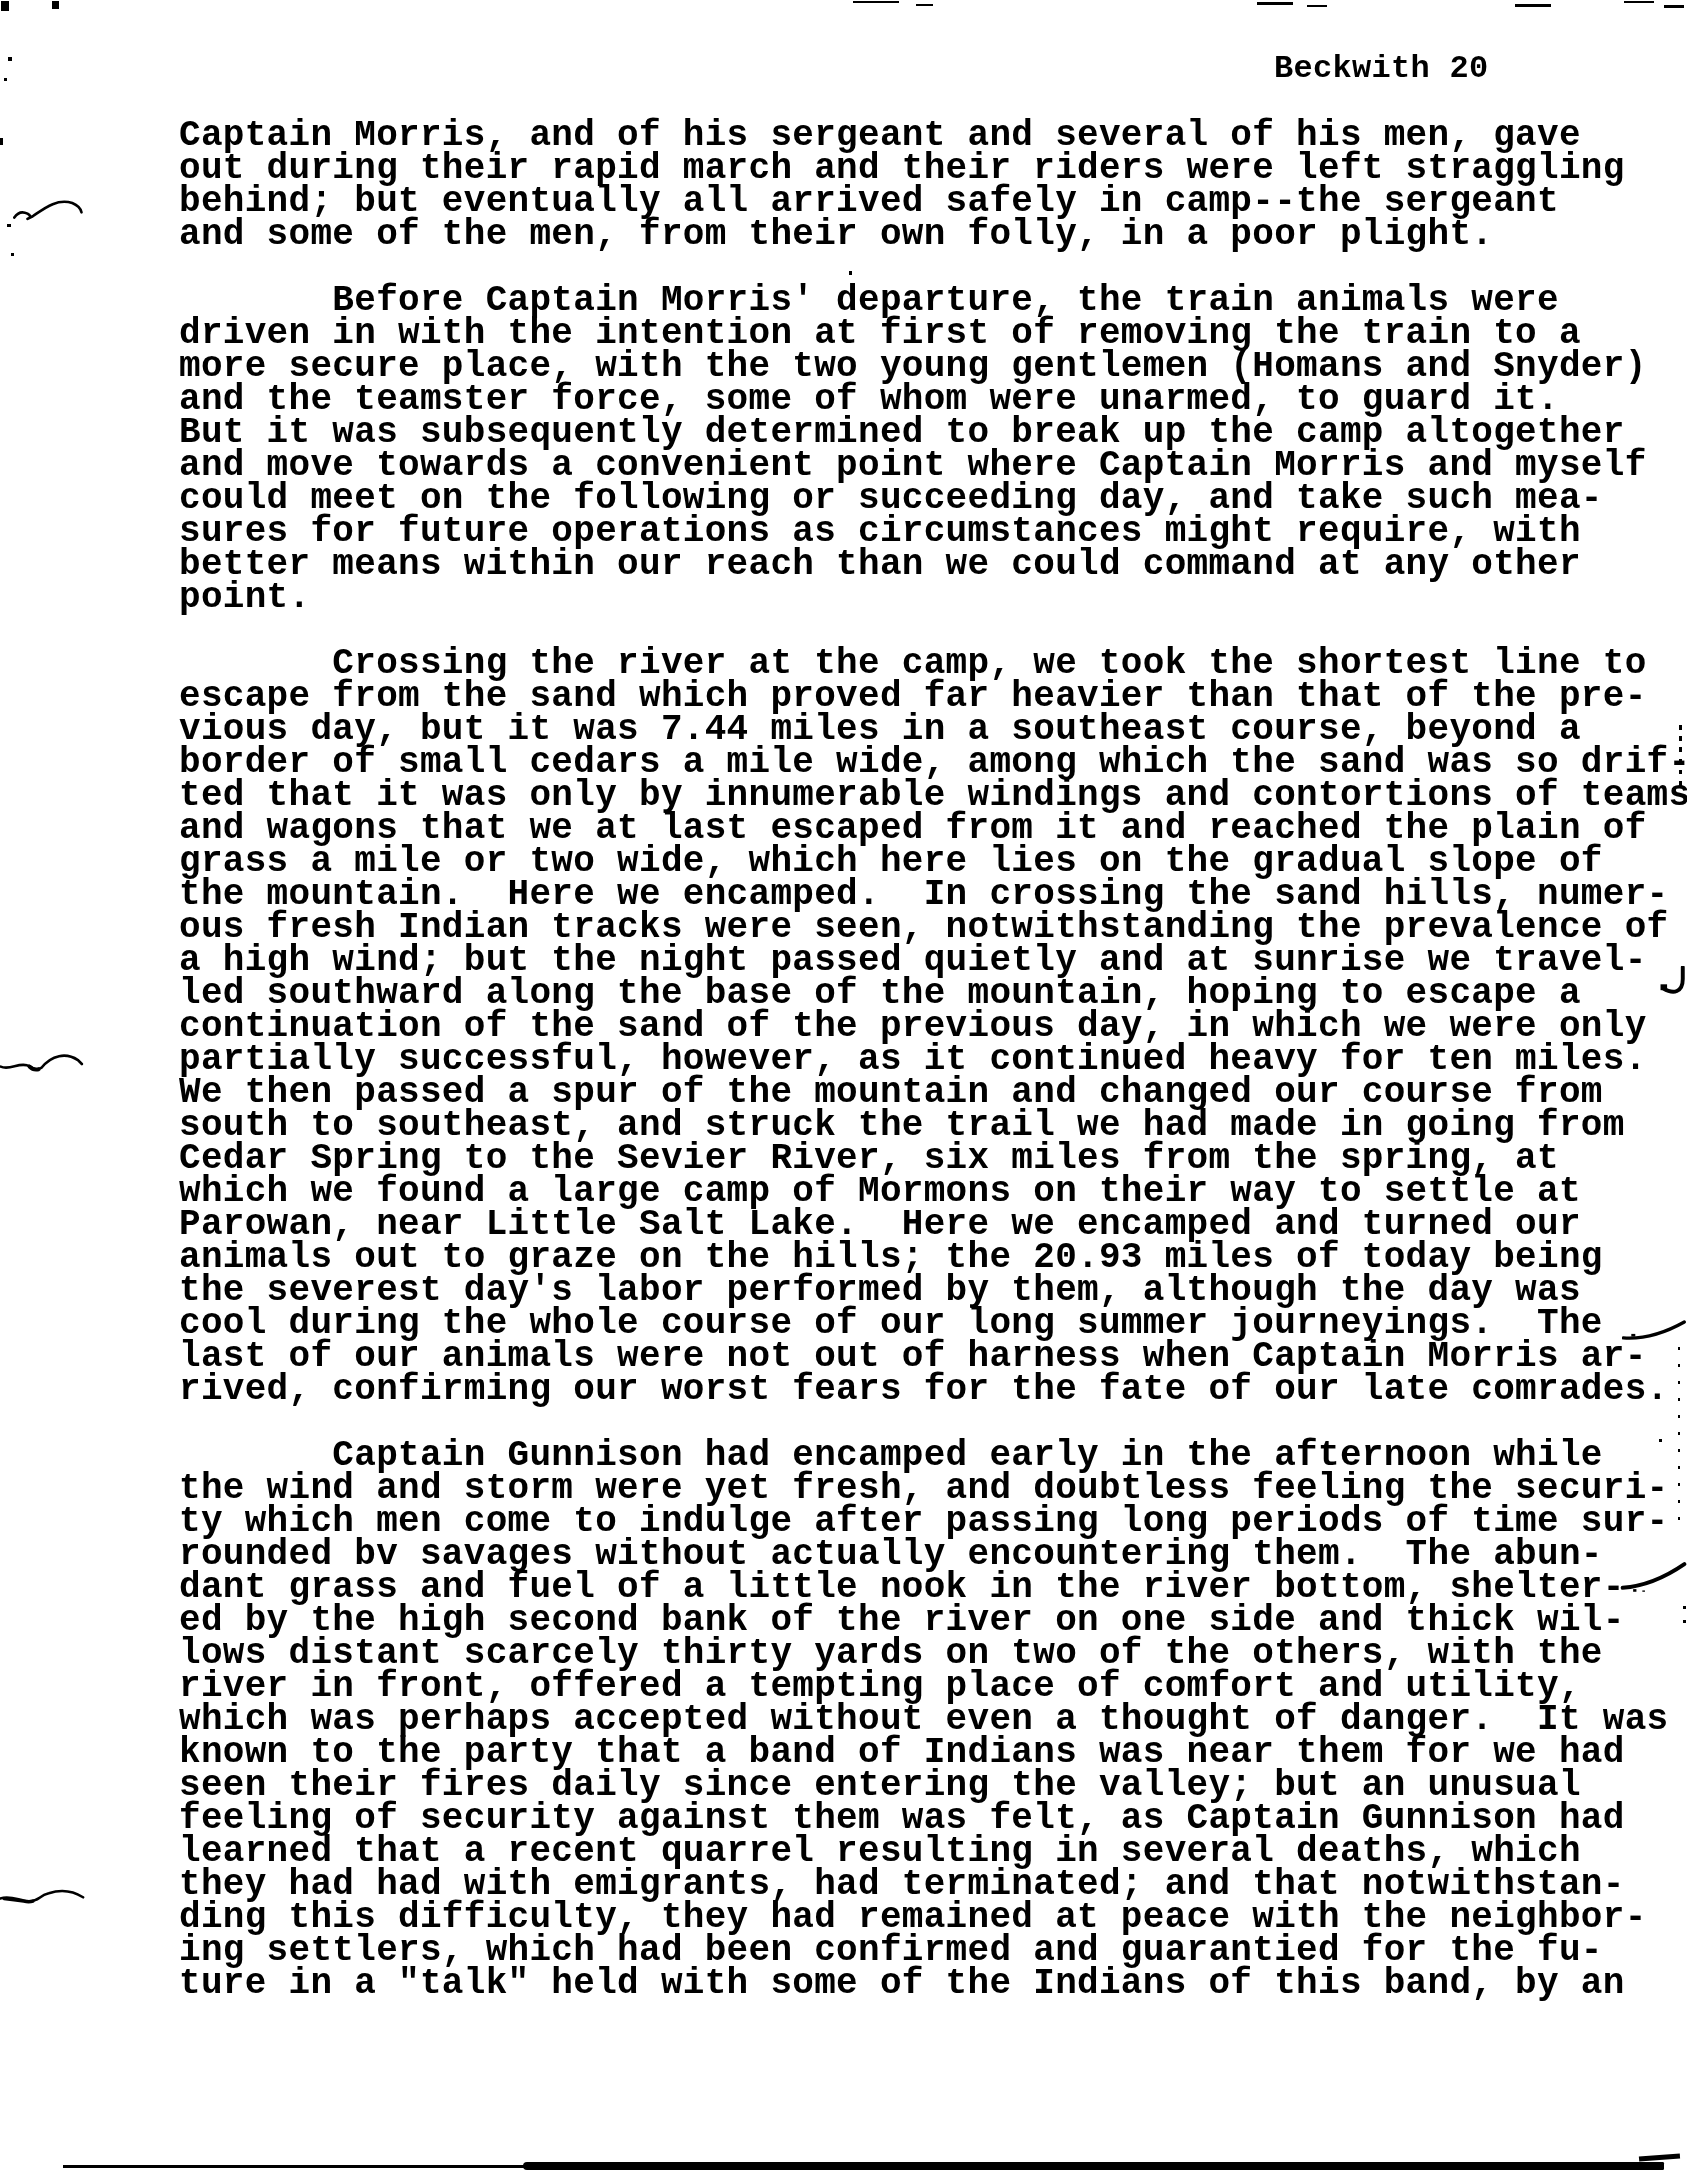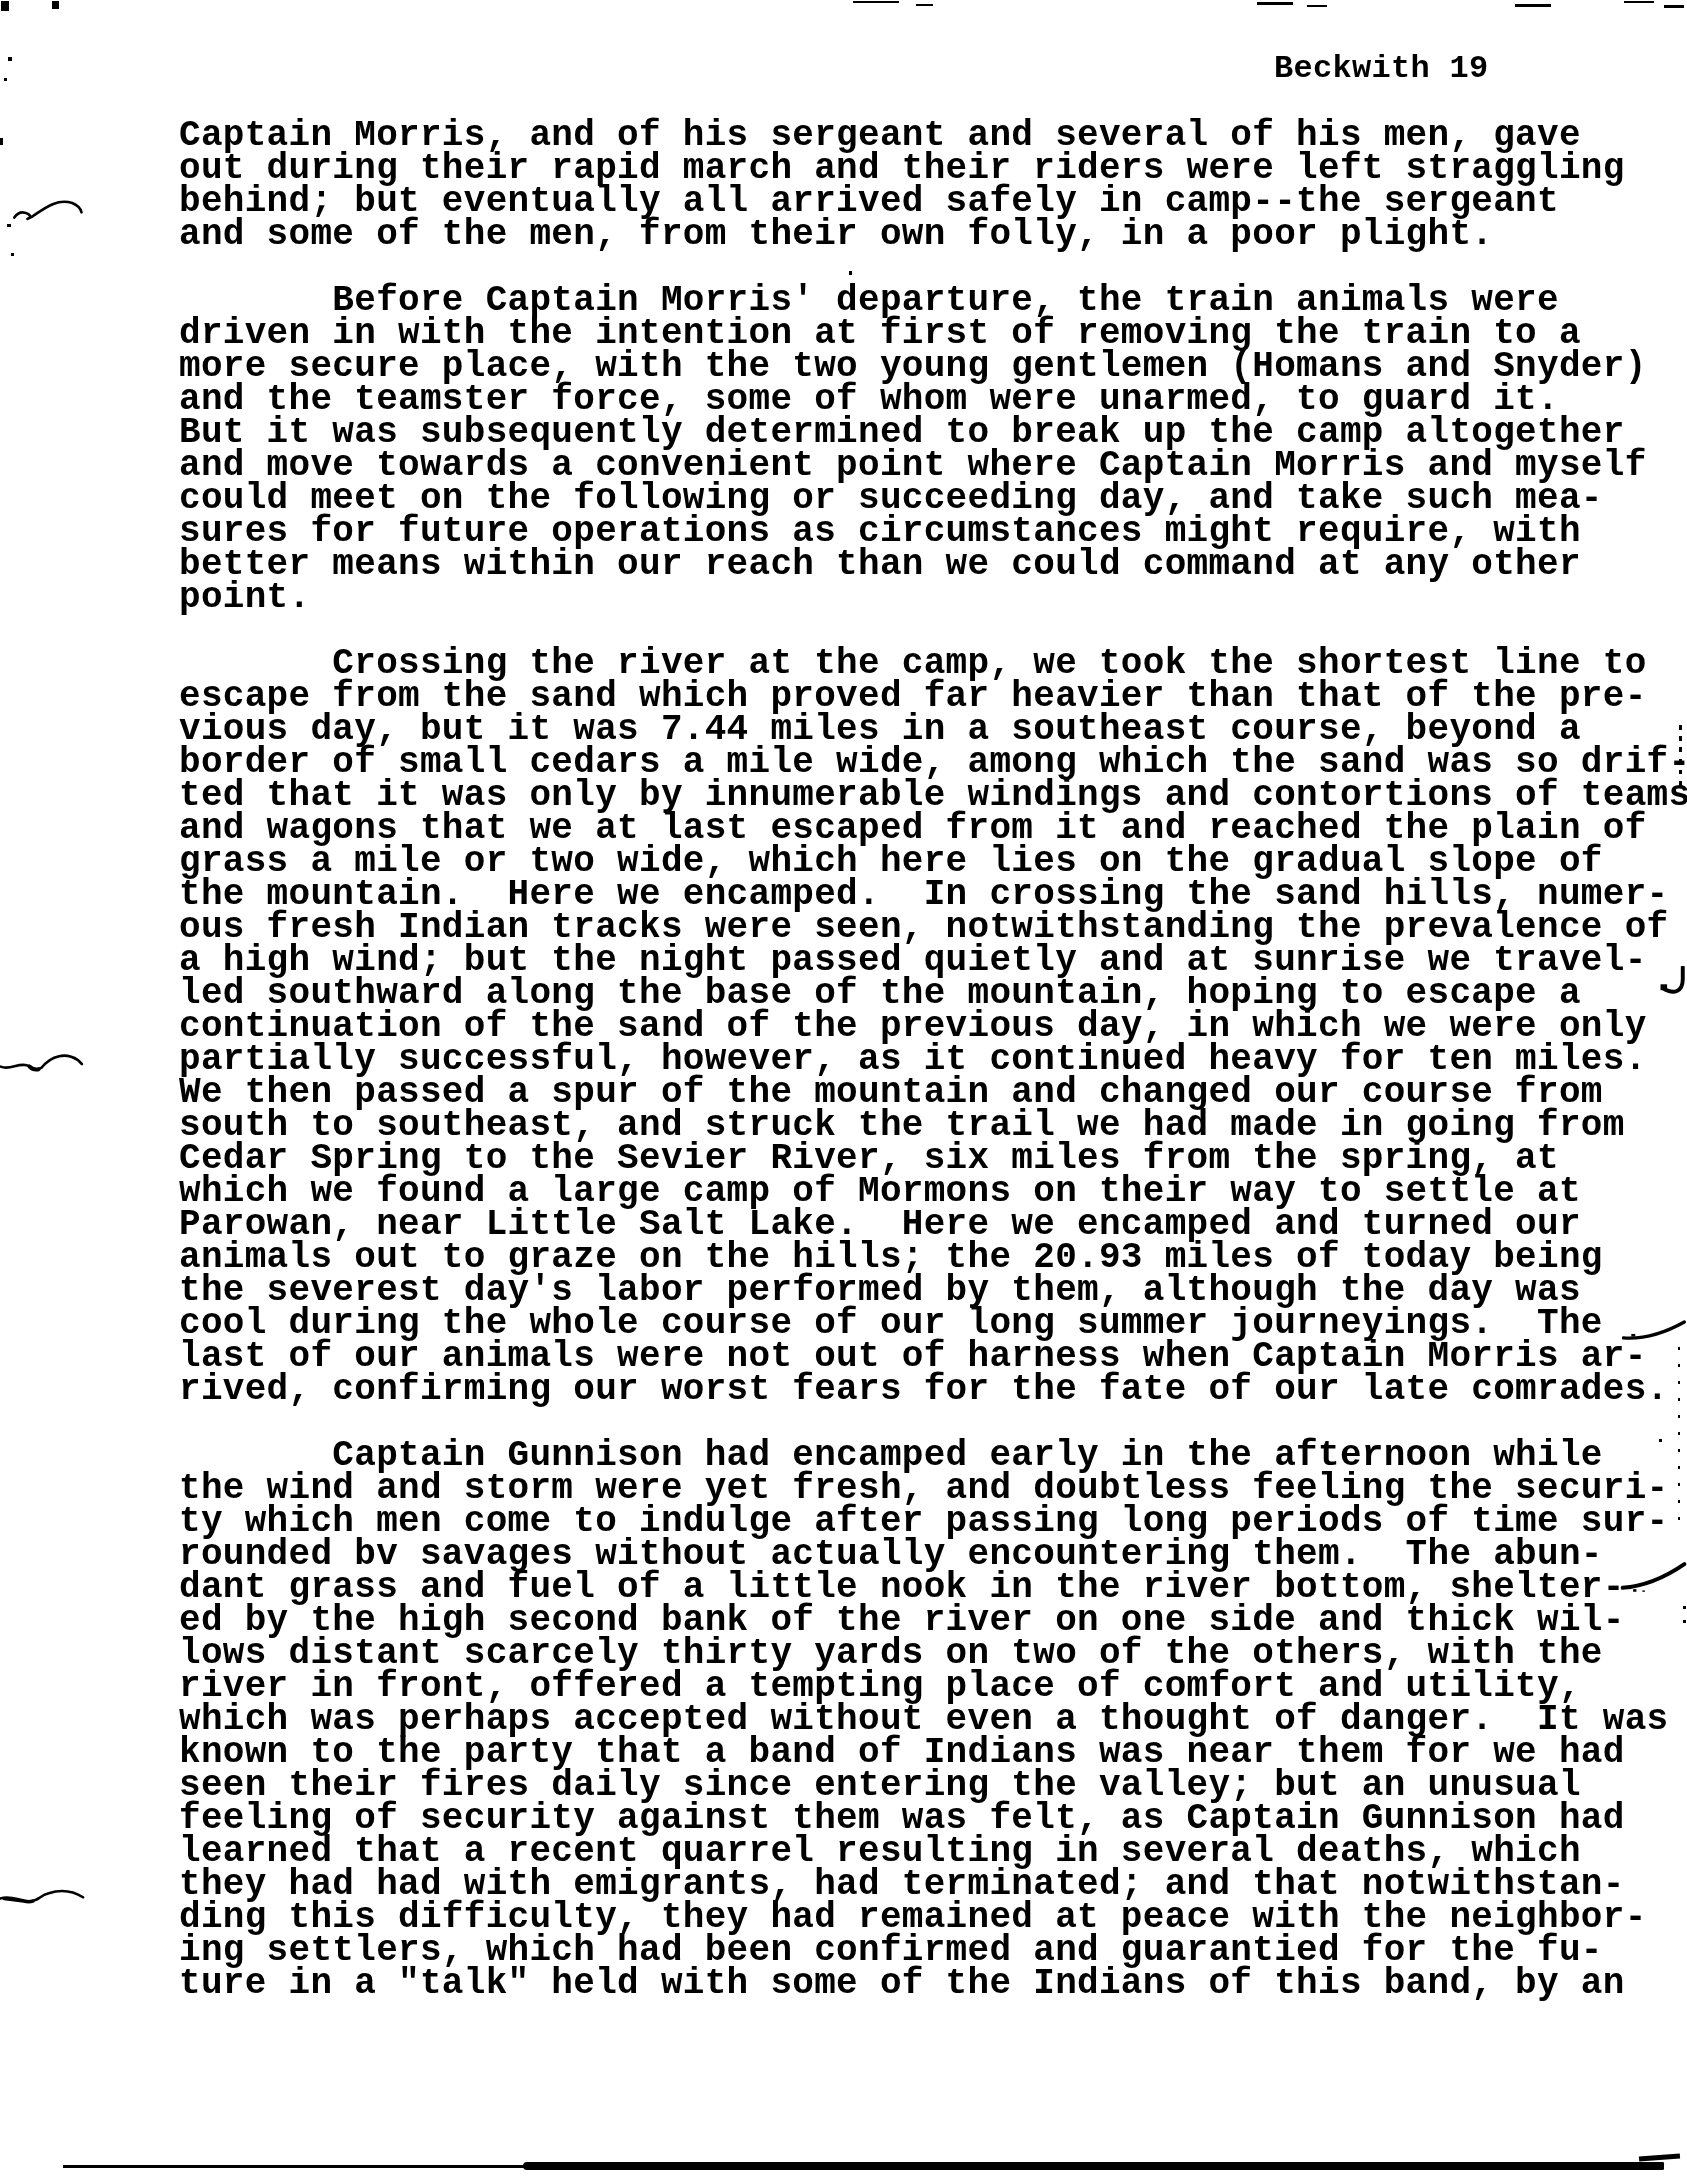--- a/index.html
+++ b/index.html
@@ -46,21 +46,21 @@
   }
   .bottom-line-thin { position: absolute; left: 63px; top: 2165px; width: 476px; height: 2.6px; background: #000; }
   .bottom-line-thick { position: absolute; left: 523px; top: 2162px; width: 1141px; height: 8px; background: #000; border-radius: 4px 1.3px 1.3px 4px; }
   .bottom-line-tail { position: absolute; left: 1639px; top: 2155px; width: 41px; height: 5.3px; background: #000; transform: rotate(-4deg); }
 </style>
 </head>
 <body>
 
 <div class="page">
 
-  <div class="page-number">Beckwith 19</div>
+  <div class="page-number">Beckwith 20</div>
 
   <div class="text-block">
     <div class="paragraph">Captain Morris, and of his sergeant and several of his men, gave
 out during their rapid march and their riders were left straggling
 behind; but eventually all arrived safely in camp--the sergeant
 and some of the men, from their own folly, in a poor plight.</div>
     <div class="paragraph">       Before Captain Morris' departure, the train animals were
 driven in with the intention at first of removing the train to a
 more secure place, with the two young gentlemen (Homans and Snyder)
 and the teamster force, some of whom were unarmed, to guard it.

